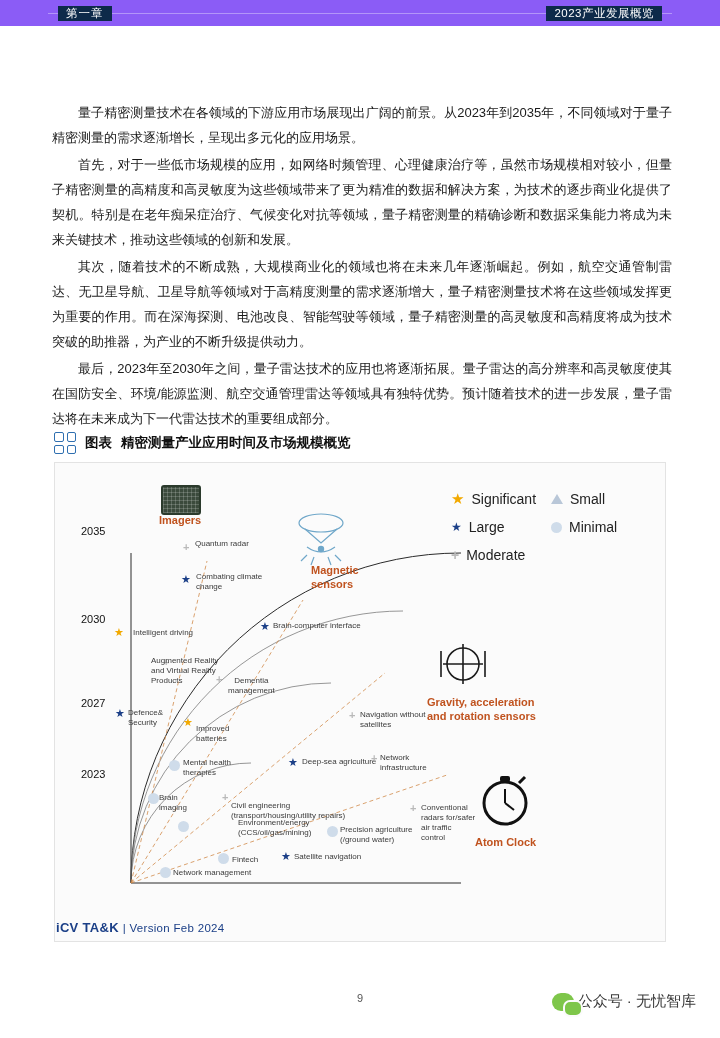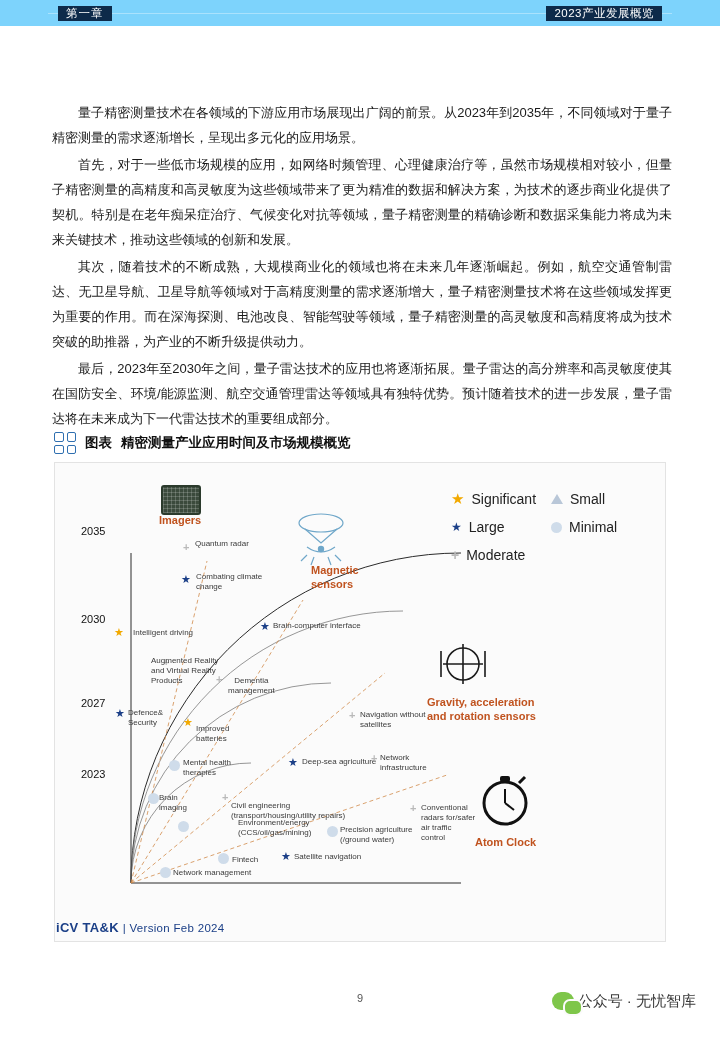--- a/index.html
+++ b/index.html
@@ -14,21 +14,21 @@
     width: 720px; height: 1038px;
     background: #ffffff;
     overflow: hidden;
   }
 
   
   .header {
     position: absolute;
     left: 0; top: 0;
     width: 720px; height: 26px;
-    background: #7dd3fc;
+    background: #8b5cf6;
     display: flex;
     align-items: center;
   }
   .header .rule {
     position: absolute;
     left: 48px; right: 48px; top: 50%;
     height: 1px;
     background: rgba(255,255,255,0.35);
   }
   .header-left {
@@ -229,21 +229,21 @@
     position: absolute;
     left: 0; right: 0; top: 992px;
     text-align: center;
     font-size: 11px;
     color: #555;
   }
   .wm {
     position: absolute;
     right: 24px; top: 992px;
     display: flex;
-    align-items: flex-start;
+    align-items: flex-end;
     gap: 4px;
     color: #3a3a3a;
     font-size: 15px;
   }
   .wm .wc {
     width: 22px; height: 18px;
     background: #7ec64a;
     border-radius: 9px;
     position: relative;
   }

